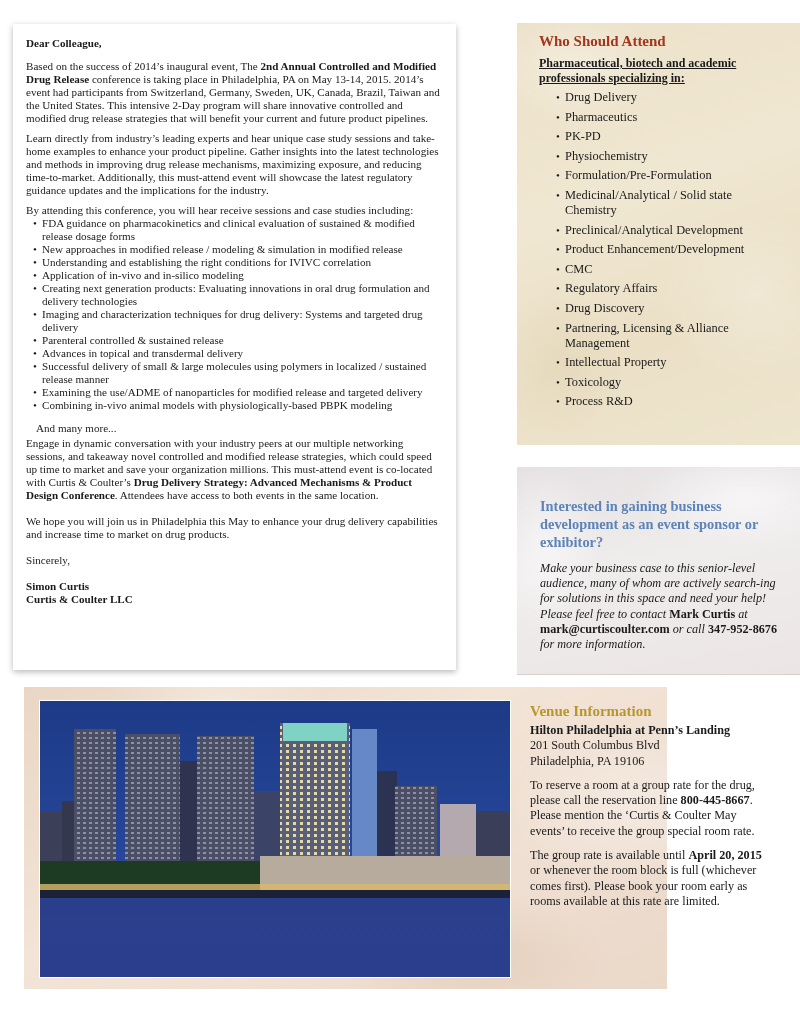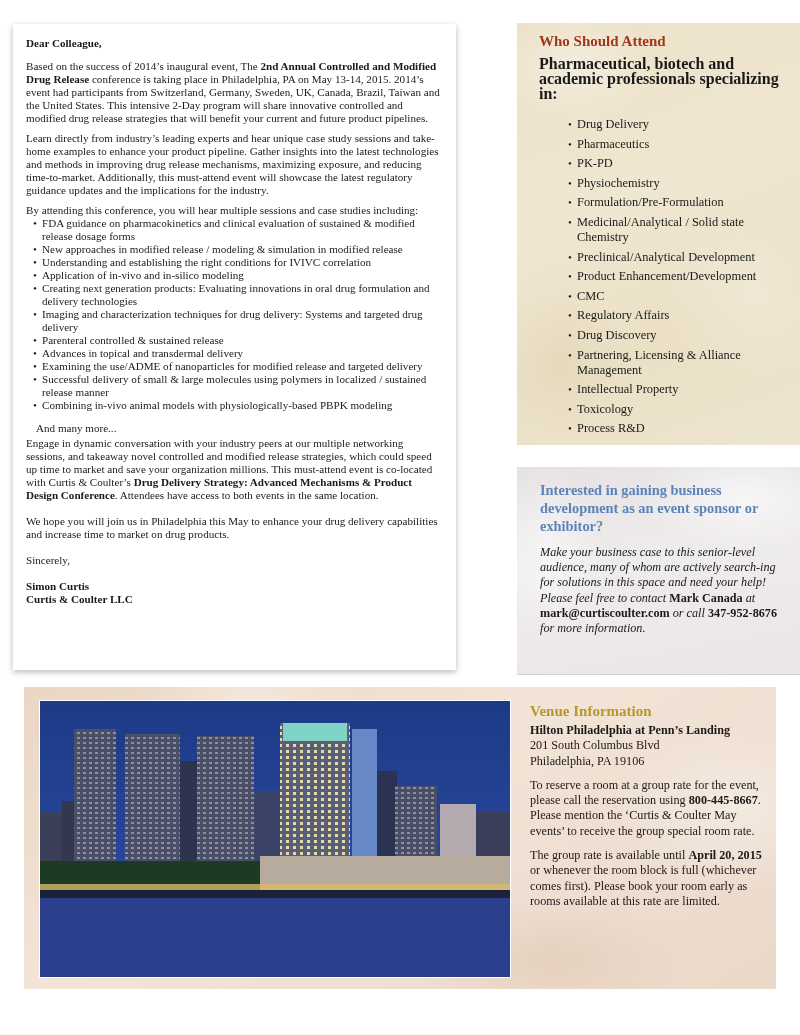--- a/index.html
+++ b/index.html
@@ -33,42 +33,42 @@
       background:
         radial-gradient(ellipse 120px 80px at 20% 10%, rgba(255,255,255,0.35), transparent 70%),
         radial-gradient(ellipse 140px 120px at 85% 65%, rgba(255,255,255,0.25), transparent 70%),
         radial-gradient(ellipse 90px 110px at 15% 80%, rgba(220,205,170,0.35), transparent 70%),
         linear-gradient(160deg, #ece1c8 0%, #f0e7d2 40%, #ebe0c6 70%, #eee5cf 100%);
       box-sizing: border-box; padding: 9px 14px 0 22px;
     }
     .attend h2 {
       margin: 0 0 6px 0; font-size: 15px; line-height: 18px; color: #a3361c; font-weight: bold;
     }
-    .attend .intro { font-weight: bold; font-size: 16px; line-height: 15px; margin: 0 0 4px 0; }
-    .attend ul { list-style: none; margin: 16px; padding: 0 0 0 22px; }
+    .attend .intro { font-weight: bold; font-size: 12px; line-height: 15px; margin: 0 0 4px 0; text-decoration: underline; }
+    .attend ul { list-style: none; margin: 4px; padding: 0 0 0 22px; }
     .attend li { position: relative; font-size: 12.4px; line-height: 15px; margin-bottom: 4.6px; }
     .attend li::before { content: "\2022"; position: absolute; left: -9px; top: 0; font-size: 11px; }
 
     .sponsor {
       position: absolute; left: 517px; top: 467px; width: 283px; height: 208px;
       background:
         radial-gradient(ellipse 150px 70px at 80% 15%, rgba(255,255,255,0.6), transparent 70%),
         radial-gradient(ellipse 80px 120px at 10% 40%, rgba(255,255,255,0.5), transparent 70%),
         linear-gradient(170deg, #e6e2e3 0%, #efecec 45%, #ebe6e5 100%);
       border-bottom: 1px solid #d8cfcf;
       box-sizing: border-box; padding: 14px 12px 0 23px;
     }
     .sponsor h3 {
-      margin: 0 0 10px 0; color: #5d84b8; font-size: 14.4px; line-height: 18px; font-weight: bold;
+      margin: 16px 0 10px 0; color: #5d84b8; font-size: 14.4px; line-height: 18px; font-weight: bold;
     }
     .sponsor .body { font-style: italic; font-size: 12.2px; line-height: 15.2px; }
     .sponsor b { font-style: normal; font-weight: bold; }
 
     .venue {
-      position: absolute; left: 24px; top: 687px; width: 752px; height: 302px;
+      position: absolute; left: 24px; top: 687px; width: 643px; height: 302px;
       background:
         radial-gradient(ellipse 180px 120px at 95% 40%, rgba(255,255,255,0.35), transparent 70%),
         radial-gradient(ellipse 200px 90px at 70% 90%, rgba(215,185,160,0.35), transparent 70%),
         radial-gradient(ellipse 160px 100px at 30% 5%, rgba(255,255,255,0.3), transparent 70%),
         linear-gradient(150deg, #ead6c4 0%, #f2e4d6 40%, #efdfd2 70%, #ead8c8 100%);
     }
     .photo {
       position: absolute; left: 15px; top: 13px; width: 472px; height: 278px;
       border: 1px solid #ffffff; box-sizing: border-box;
       background: linear-gradient(#1f3e86 0%, #22418a 60%, #27459a 100%);
@@ -84,32 +84,32 @@
     .venue-text p { margin: 0 0 9px 0; }
     .venue-text b { font-weight: bold; }
   </style>
 </head>
 <body>
 
 <div class="letter">
   <p class="greeting">Dear Colleague,</p>
   <p><span>Based on the success of 2014’s inaugural event, The </span><b>2nd Annual Controlled and Modified Drug Release</b><span> conference is taking place in Philadelphia, PA on May 13-14, 2015. 2014’s event had participants from Switzerland, Germany, Sweden, UK, Canada, Brazil, Taiwan and the United States. This intensive 2-Day program will share innovative controlled and modified drug release strategies that will benefit your current and future product pipelines.</span></p>
   <p>Learn directly from industry’s leading experts and hear unique case study sessions and take-home examples to enhance your product pipeline. Gather insights into the latest technologies and methods in improving drug release mechanisms, maximizing exposure, and reducing time-to-market. Additionally, this must-attend event will showcase the latest regulatory guidance updates and the implications for the industry.</p>
-  <p style="margin-bottom:0">By attending this conference, you will hear multiple sessions and case studies including:</p>
+  <p style="margin-bottom:0">By attending this conference, you will hear receive sessions and case studies including:</p>
   <ul>
     <li>FDA guidance on pharmacokinetics and clinical evaluation of sustained &amp; modified release dosage forms</li>
     <li>New approaches in modified release / modeling &amp; simulation in modified release</li>
     <li>Understanding and establishing the right conditions for IVIVC correlation</li>
     <li>Application of in-vivo and in-silico modeling</li>
     <li>Creating next generation products: Evaluating innovations in oral drug formulation and delivery technologies</li>
     <li>Imaging and characterization techniques for drug delivery: Systems and targeted drug delivery</li>
     <li>Parenteral controlled &amp; sustained release</li>
     <li>Advances in topical and transdermal delivery</li>
+    <li>Successful delivery of small &amp; large molecules using polymers in localized / sustained release manner</li>
     <li>Examining the use/ADME of nanoparticles for modified release and targeted delivery</li>
-    <li>Successful delivery of small &amp; large molecules using polymers in localized / sustained release manner</li>
     <li>Combining in-vivo animal models with physiologically-based PBPK modeling</li>
   </ul>
   <p class="more">And many more...</p>
   <p class="gap"><span>Engage in dynamic conversation with your industry peers at our multiple networking sessions, and takeaway novel controlled and modified release strategies, which could speed up time to market and save your organization millions. This must-attend event is co-located with Curtis &amp; Coulter’s </span><b>Drug Delivery Strategy: Advanced Mechanisms &amp; Product Design Conference</b><span>. Attendees have access to both events in the same location.</span></p>
   <p class="gap">We hope you will join us in Philadelphia this May to enhance your drug delivery capabilities and increase time to market on drug products.</p>
   <p class="gap">Sincerely,</p>
   <div>
     <div class="sig-name">Simon Curtis</div>
     <div class="sig-company">Curtis &amp; Coulter LLC</div>
   </div>
@@ -132,21 +132,21 @@
     <li>Drug Discovery</li>
     <li>Partnering, Licensing &amp; Alliance Management</li>
     <li>Intellectual Property</li>
     <li>Toxicology</li>
     <li>Process R&amp;D</li>
   </ul>
 </div>
 
 <div class="sponsor">
   <h3>Interested in gaining business development as an event sponsor or exhibitor?</h3>
-  <div class="body"><span>Make your business case to this senior-level audience, many of whom are actively search-ing for solutions in this space and need your help! Please feel free to contact </span><b>Mark Canada</b><span> at </span><b>mark@curtiscoulter.com</b><span> or call </span><b>347-952-8676</b><span> for more information.</span></div>
+  <div class="body"><span>Make your business case to this senior-level audience, many of whom are actively search-ing for solutions in this space and need your help! Please feel free to contact </span><b>Mark Curtis</b><span> at </span><b>mark@curtiscoulter.com</b><span> or call </span><b>347-952-8676</b><span> for more information.</span></div>
 </div>
 
 <div class="venue">
   <div class="photo" title="Philadelphia skyline at night over the Delaware River">
     <svg width="470" height="276" viewBox="0 0 470 276">
       <defs>
         <linearGradient id="sky" x1="0" y1="0" x2="0" y2="1">
           <stop offset="0" stop-color="#1c3a86"></stop>
           <stop offset="1" stop-color="#2a4aa0"></stop>
         </linearGradient>
@@ -183,16 +183,16 @@
       <rect x="0" y="183" width="470" height="6" fill="#d9b86a" opacity="0.8"></rect>
       <rect x="0" y="189" width="470" height="8" fill="#1b2238"></rect>
       <rect x="0" y="197" width="470" height="79" fill="url(#water)"></rect>
     </svg>
   </div>
   <div class="venue-text">
     <h3>Venue Information</h3>
     <div class="hotel">Hilton Philadelphia at Penn’s Landing</div>
     <div>201 South Columbus Blvd</div>
     <p>Philadelphia, PA 19106</p>
-    <p><span>To reserve a room at a group rate for the event, please call the reservation using </span><b>800-445-8667</b><span>. Please mention the ‘Curtis &amp; Coulter May events’ to receive the group special room rate.</span></p>
+    <p><span>To reserve a room at a group rate for the drug, please call the reservation line </span><b>800-445-8667</b><span>. Please mention the ‘Curtis &amp; Coulter May events’ to receive the group special room rate.</span></p>
     <p><span>The group rate is available until </span><b>April 20, 2015</b><span> or whenever the room block is full (whichever comes first). Please book your room early as rooms available at this rate are limited.</span></p>
   </div>
 </div>
 
 </body></html>

